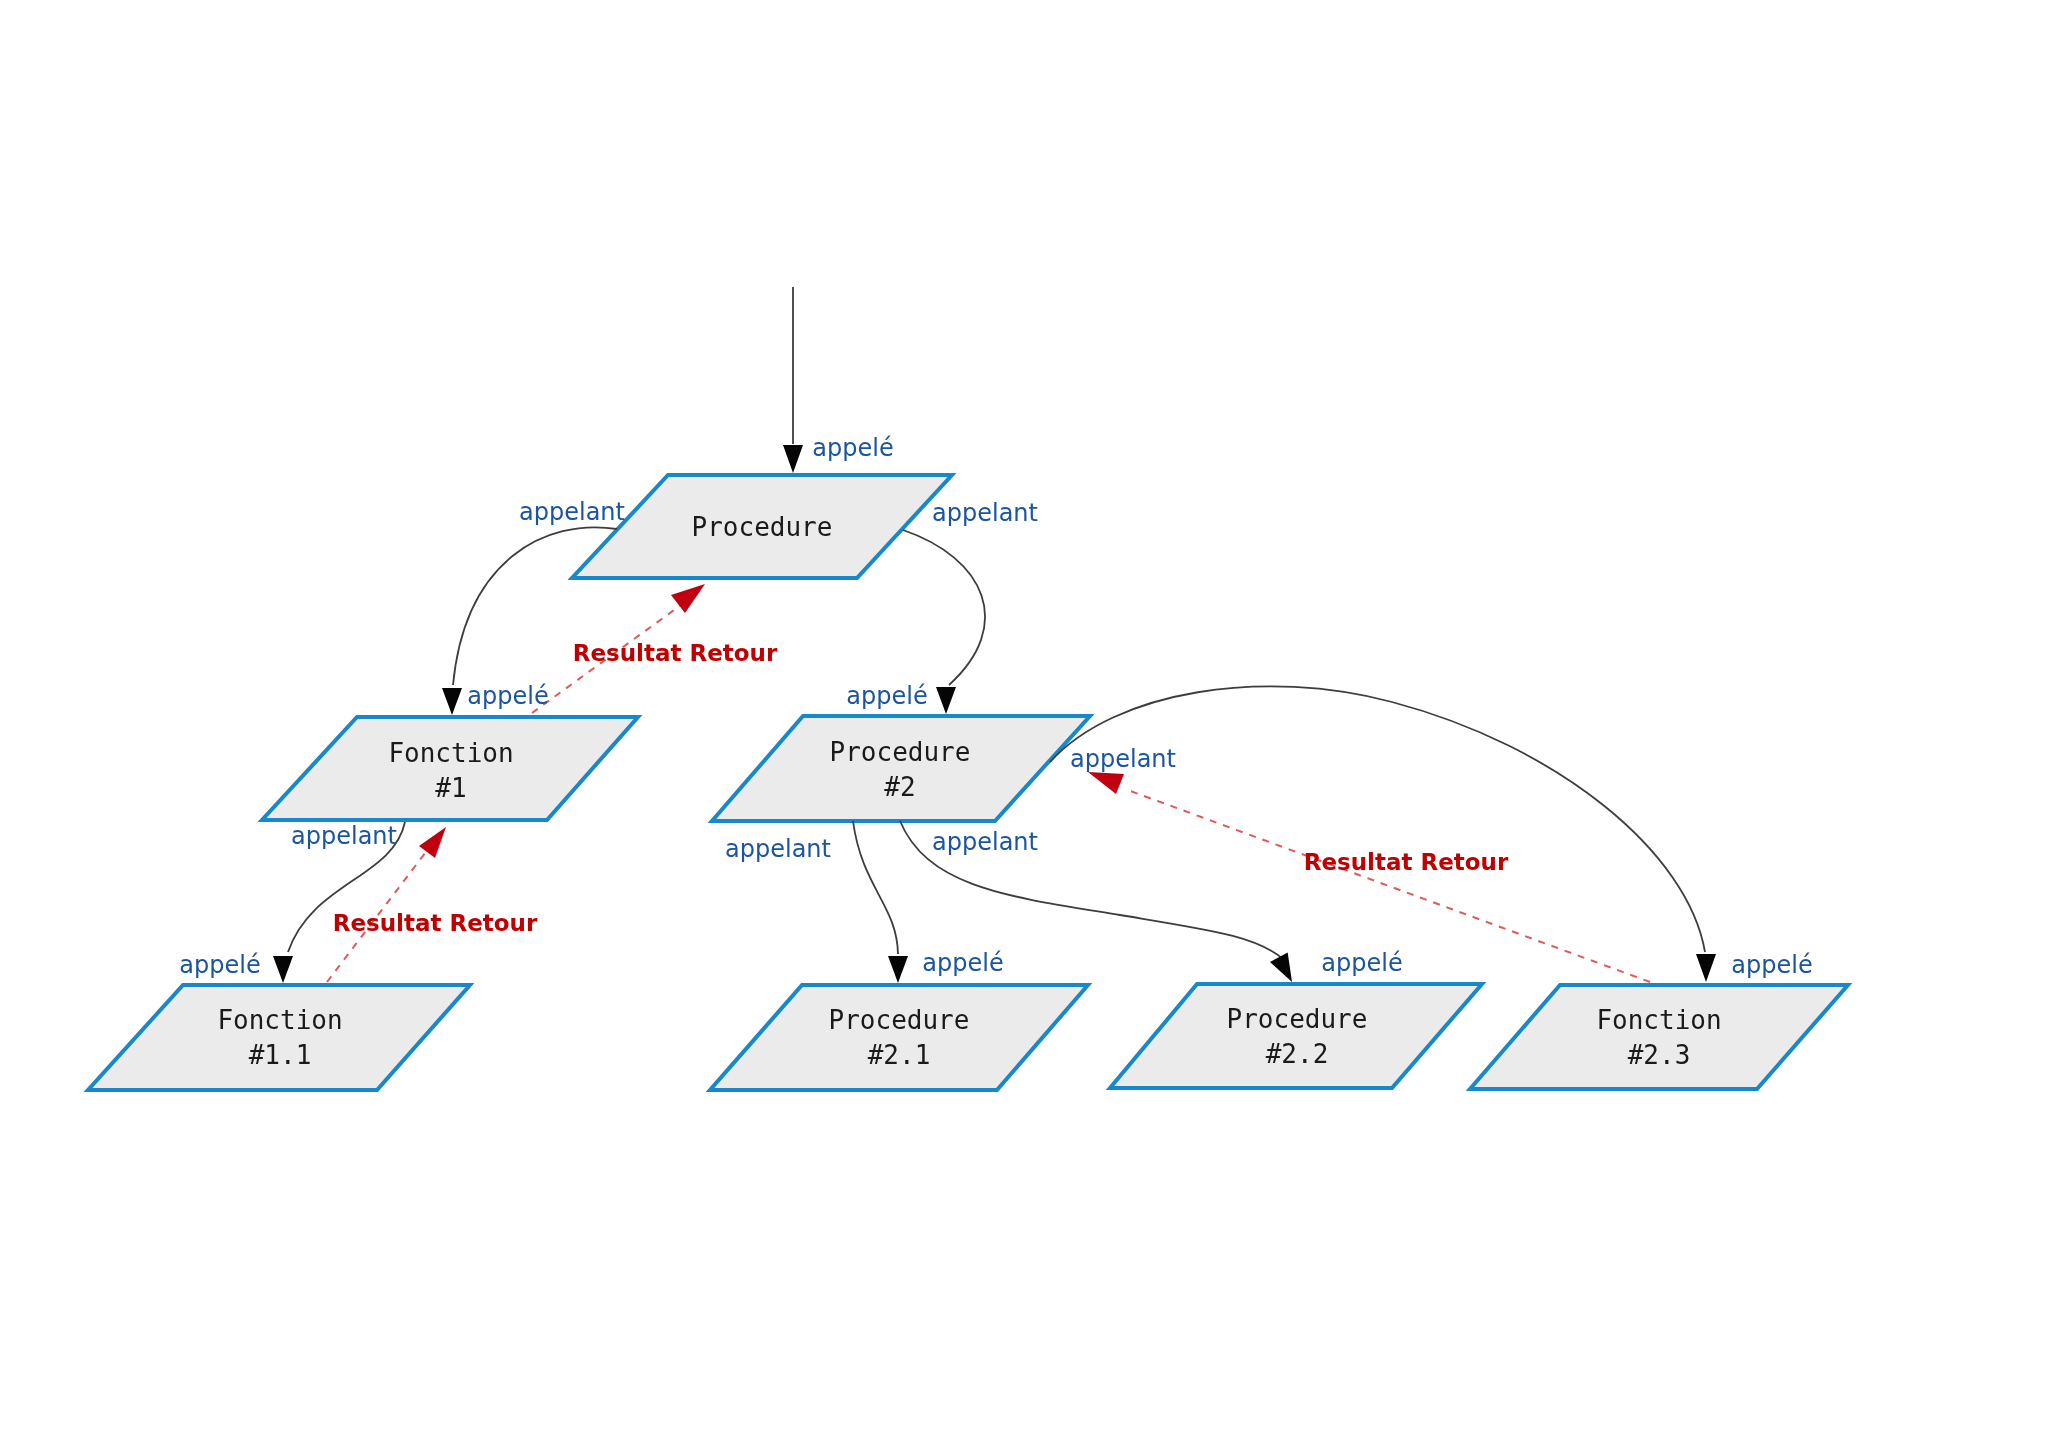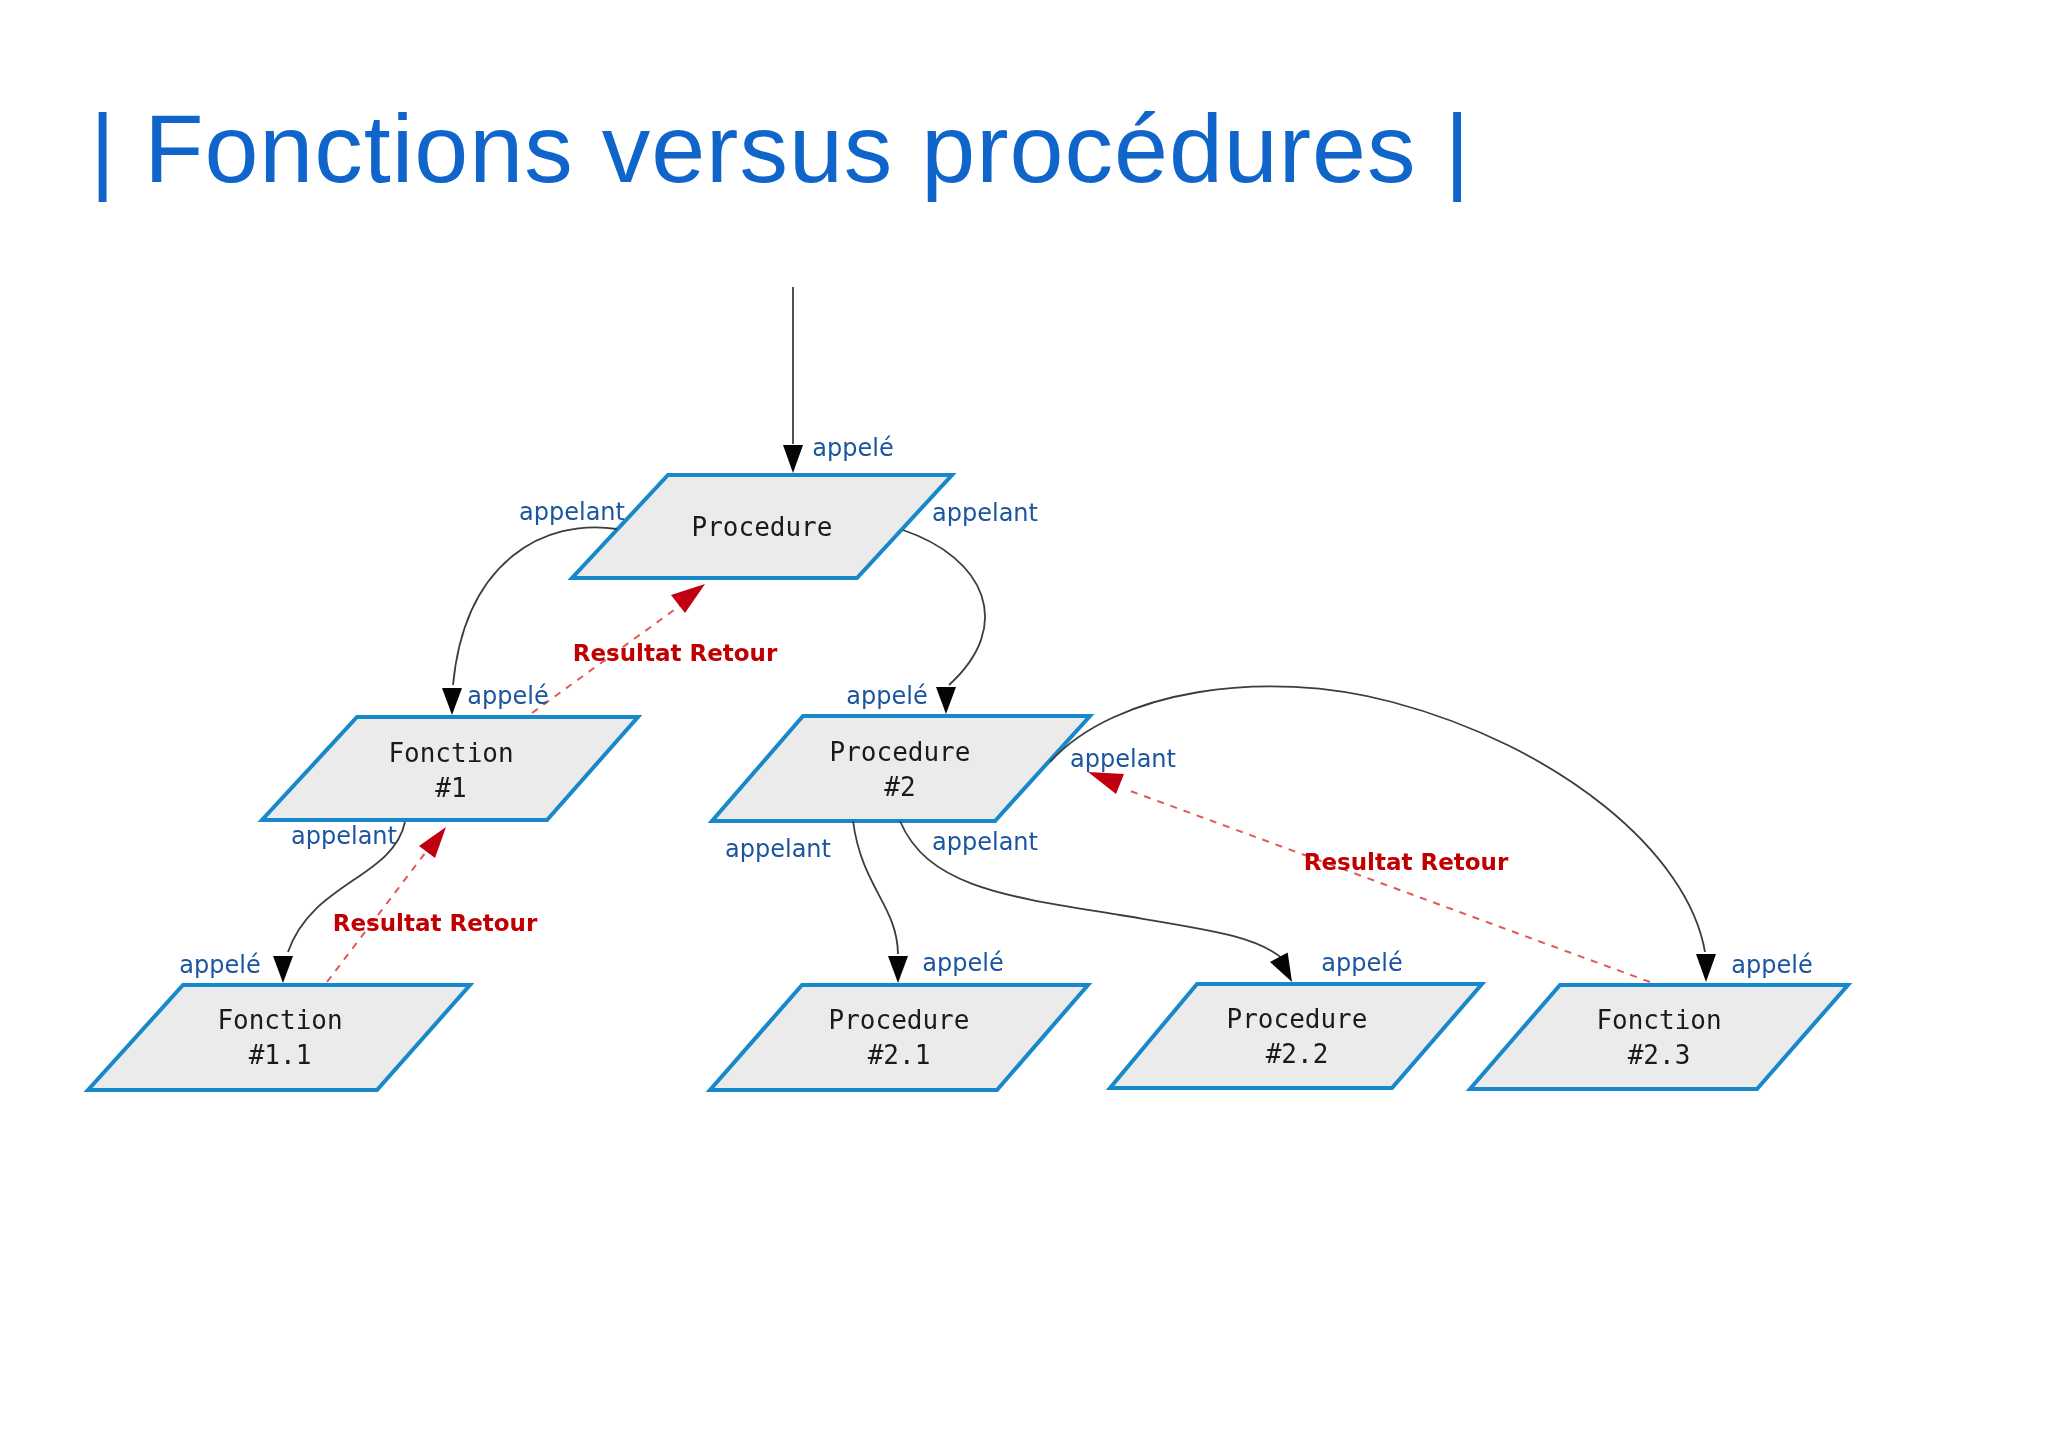--- a/index.html
+++ b/index.html
@@ -14,21 +14,20 @@
   .result{font-family:"DejaVu Sans",sans-serif;font-size:23px;font-weight:bold;fill:#c00000;text-anchor:middle;}
   .flow{fill:none;stroke:#3d3d3d;stroke-width:1.8;}
   .bhead{fill:#050505;stroke:none;}
   .rdash{fill:none;stroke:#e05858;stroke-width:2;stroke-dasharray:7 7;}
   .rhead{fill:#c00010;stroke:none;}
 </style>
 </head>
 <body>
 
 <div class="stage">
-  <div class="slide-title">| Fonctions versus procédures |</div>
 
   <svg width="2048" height="1447" viewBox="0 0 2048 1447">
 
     <g>
       <polygon class="node" points="668,475 952,475 857,578 572,578"></polygon>
       <polygon class="node" points="357,717 638,717 547,820 262,820"></polygon>
       <polygon class="node" points="803,716 1090,716 995,821 712,821"></polygon>
       <polygon class="node" points="183,985 470,985 377,1090 88,1090"></polygon>
       <polygon class="node" points="802,985 1088,985 997,1090 710,1090"></polygon>
       <polygon class="node" points="1197,984 1482,984 1392,1088 1110,1088"></polygon>

